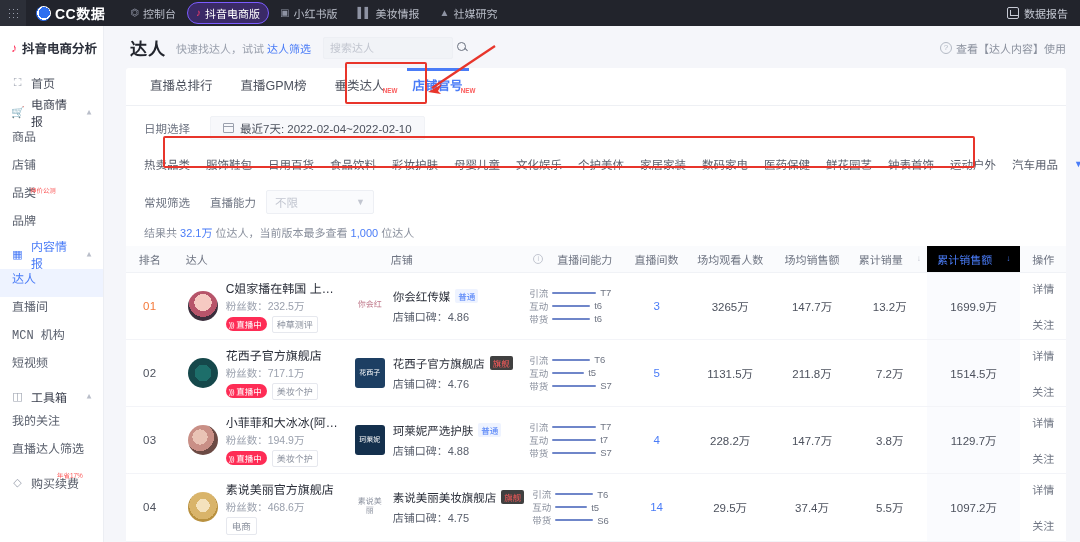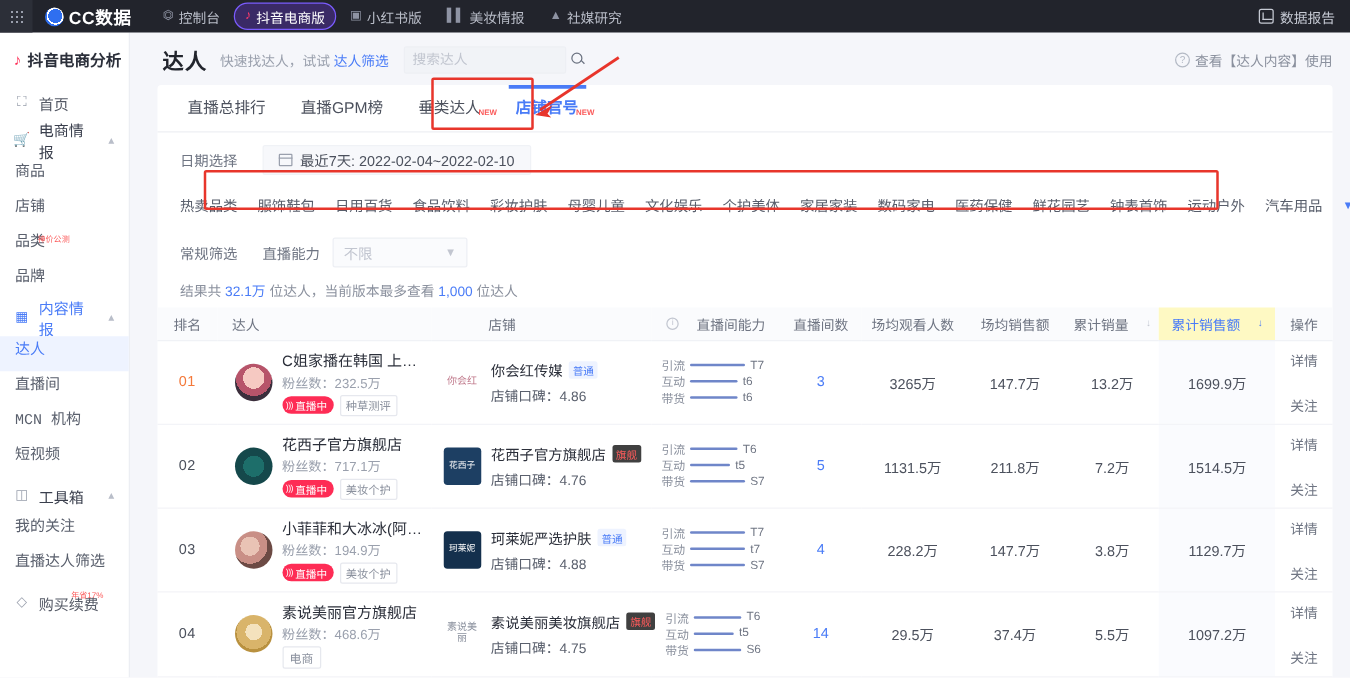--- a/index.html
+++ b/index.html
@@ -227,21 +227,21 @@
   }
   .result-line b { color: #4a7cf7; font-weight: normal; }
 
   
   table.dtable { width: 100%; border-collapse: collapse; table-layout: fixed; }
   table.dtable thead th {
     background: #fafbfd; height: 26px; font-size: 11px; font-weight: normal;
     color: #6f7583; text-align: center; border-bottom: 1px solid #f0f2f6;
     padding: 0 2px;
   }
-  table.dtable thead th.sorted { background: #fef9c3; color: #4a7cf7; }
+  table.dtable thead th.sorted { background: #000000; color: #4a7cf7; }
   th .thinner { display: inline-flex; align-items: center; justify-content: center; gap: 14px; }
   .sort-arrow { font-size: 8px; color: #c2c6d0; }
   .sorted .sort-arrow { color: #4a7cf7; }
   .info-ico {
     width: 10px; height: 10px; border: 1px solid #c2c6d0; border-radius: 50%;
     font-size: 7px; line-height: 8px; text-align: center; color: #c2c6d0; display: inline-block;
   }
   table.dtable tbody td {
     border-bottom: 1px solid #f3f4f8; padding: 6px 2px; vertical-align: middle;
     font-size: 11.5px; color: #4c515d; text-align: center; height: 59px;

